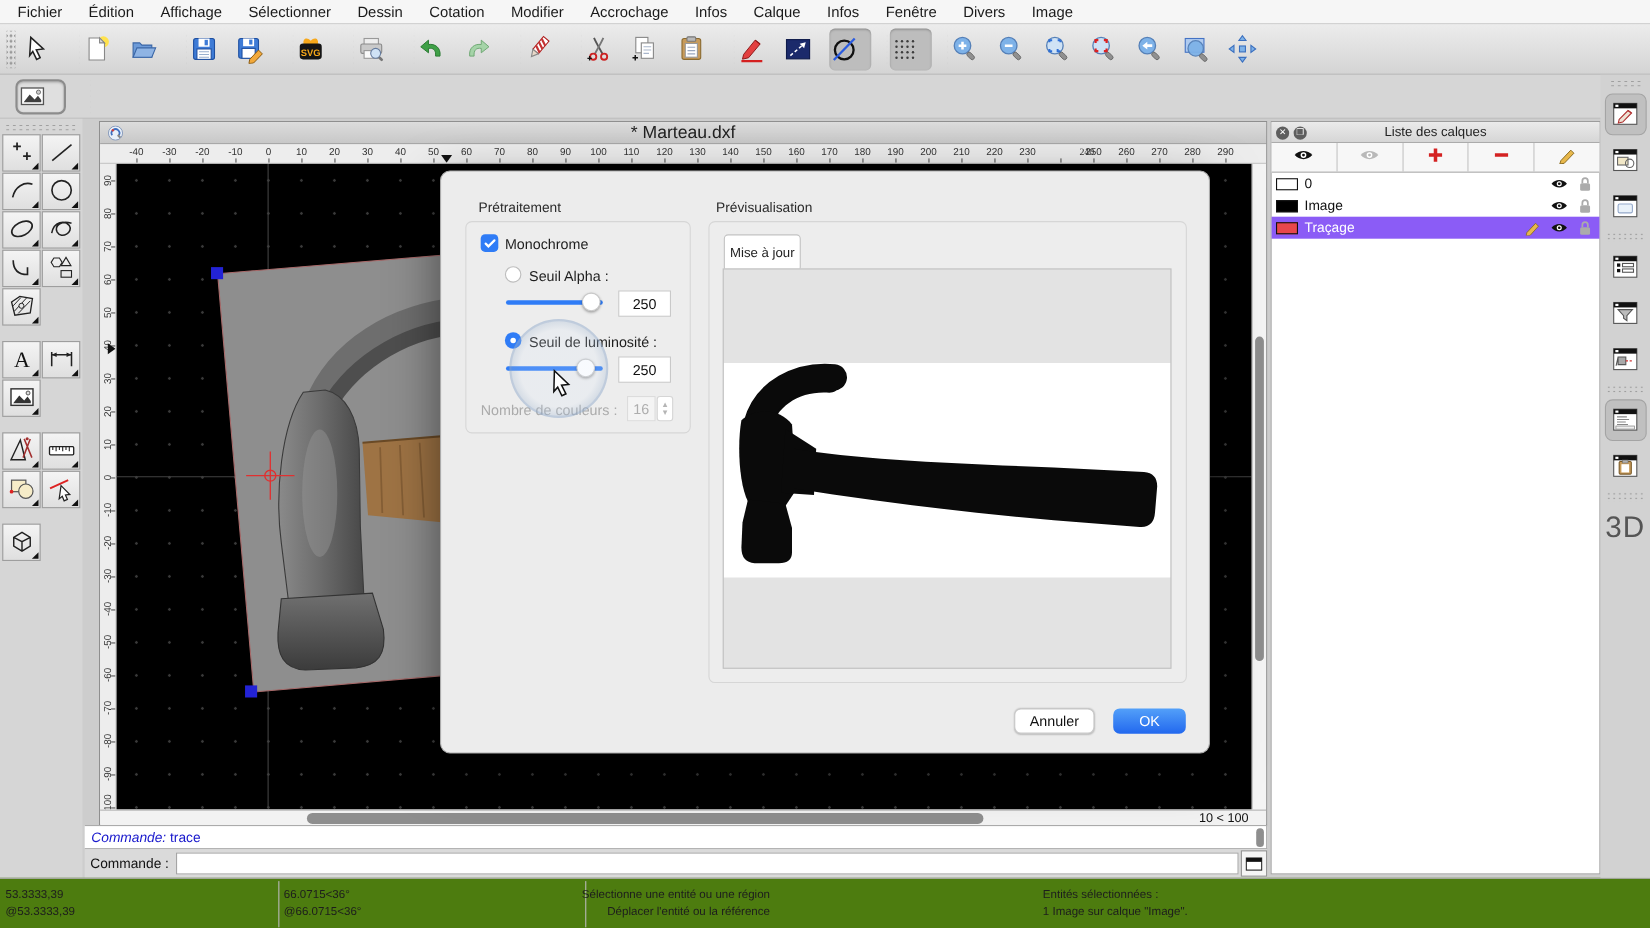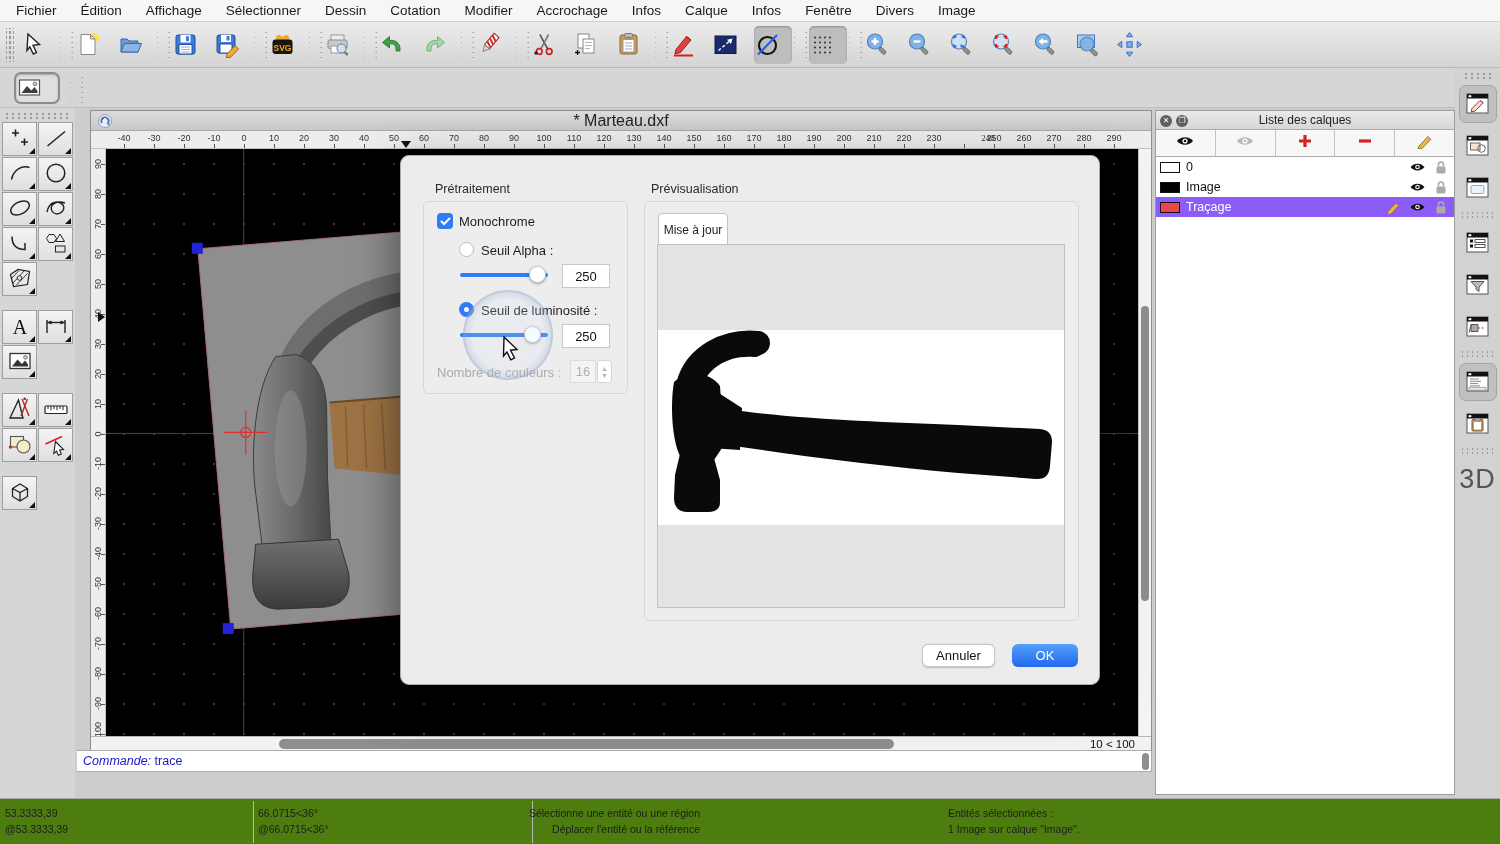--- a/index.html
+++ b/index.html
@@ -669,20 +669,30 @@
       <div id="hscroll-thumb" style="left:188px;width:615px"></div>
       <div id="zoom-indicator">10 &lt; 100</div>
     </div>
   </div>
 
   <div id="cmd-history">
     <span class="lbl">Commande:</span>
     <span>trace</span>
     <span class="vsb"></span>
   </div>
+  <div id="cmd-prompt">
+    <span>Commande :</span>
+    <input id="cmd-input" value="" style="">
+    <span id="cmd-winbtn">
+      <svg width="16" height="13" viewBox="0 0 16 13">
+          <rect x="1" y="1" width="14" height="11" fill="#fff" stroke="#222"></rect>
+          <rect x="1" y="1" width="14" height="3.5" fill="#111"></rect>
+        </svg>
+    </span>
+  </div>
 
   <div id="statusbar">
     <div class="blk" style="left:5px">
       <div>53.3333,39</div>
       <div>@53.3333,39</div>
     </div>
     <div class="vsep" style="left:253px"></div>
     <div class="blk" style="left:258px">
       <div>66.0715&lt;36°</div>
       <div>@66.0715&lt;36°</div>

